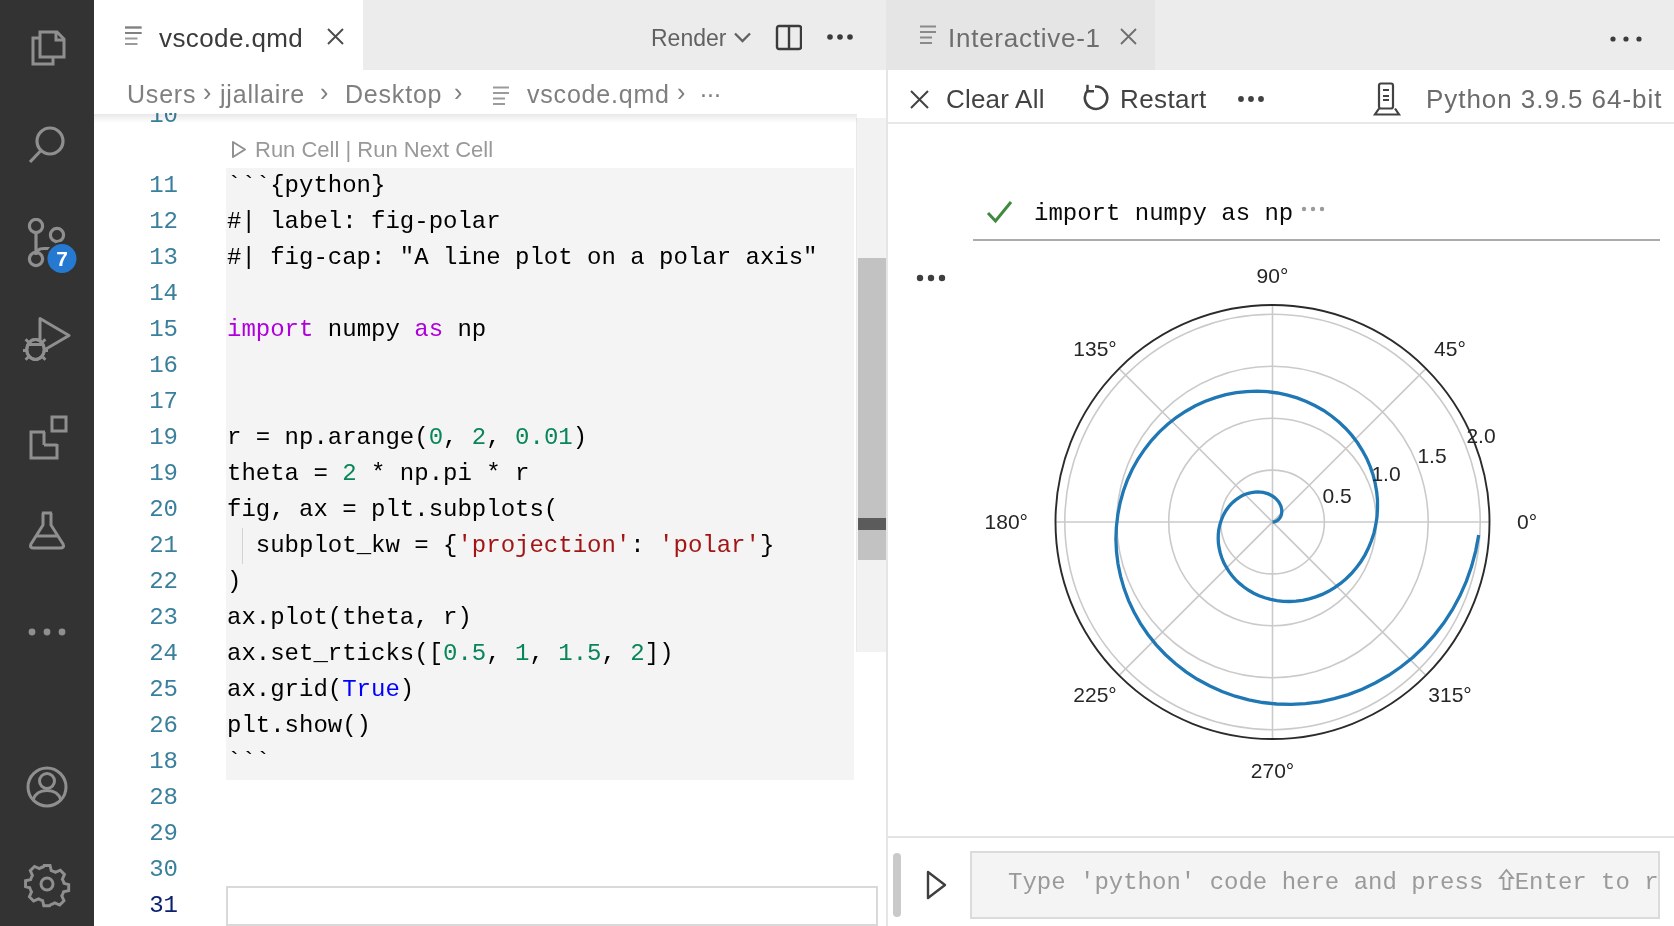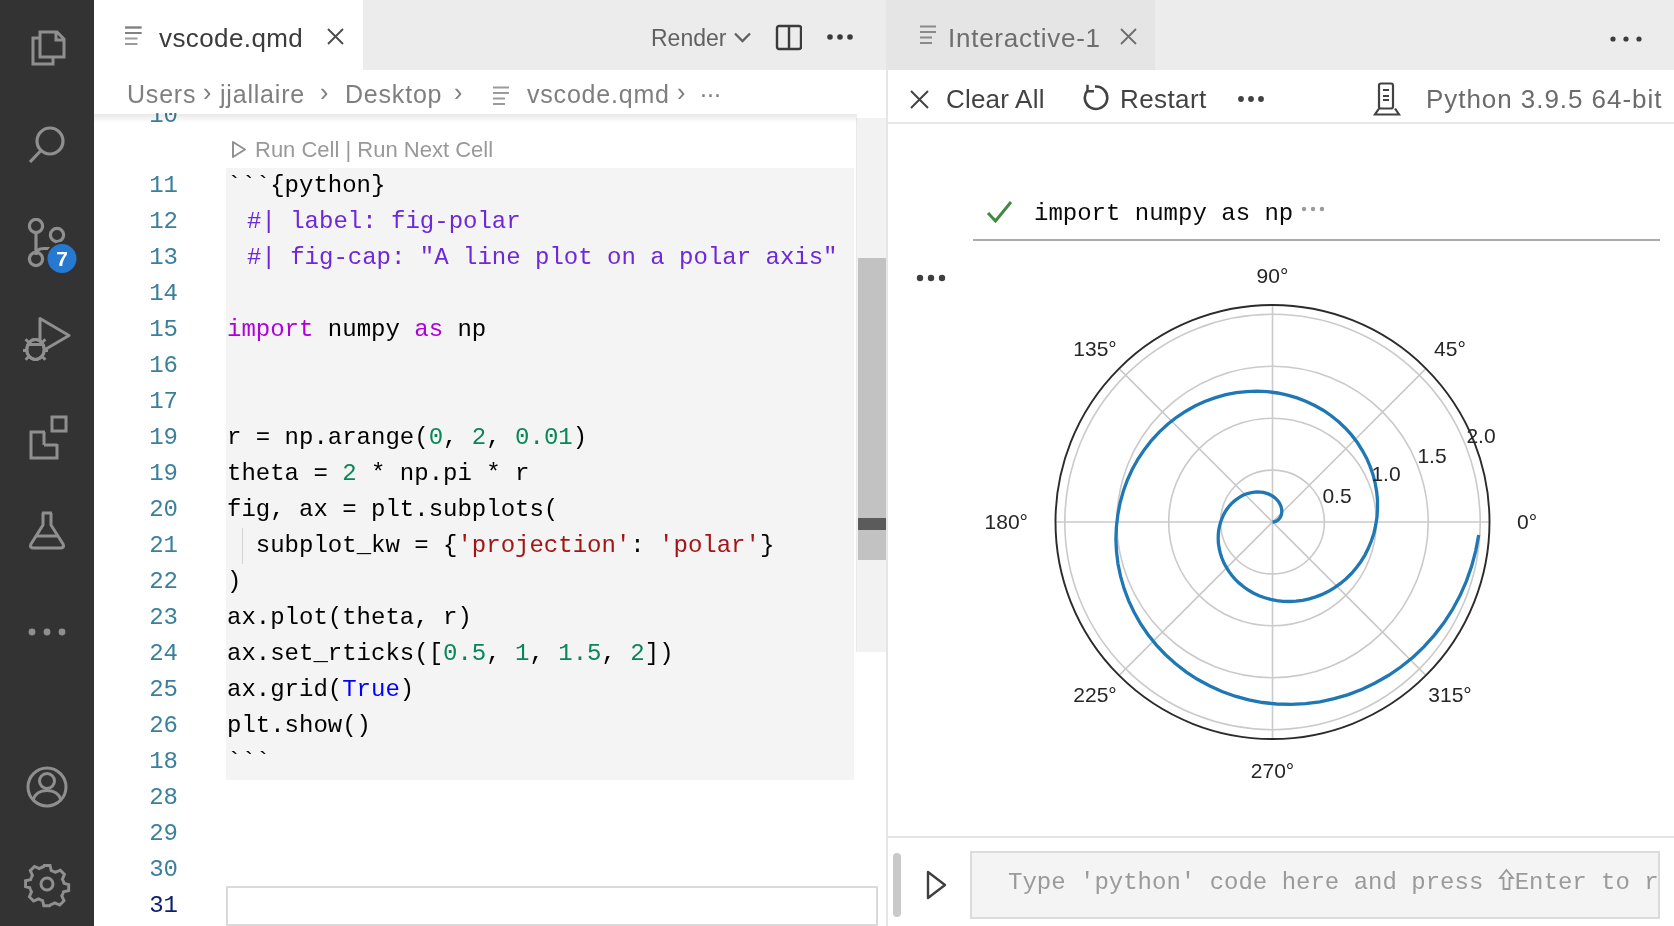--- a/index.html
+++ b/index.html
@@ -18,21 +18,21 @@
   .tablbl { position:absolute; font-size:26px; letter-spacing:0.4px; color:#3b3b3b; }
   #crumbs { position:absolute; left:0; top:70px; width:792px; height:36px; background:#fff;
     font-size:25px; letter-spacing:0.8px; color:#7f7f7f; }
   #shadow { position:absolute; left:0; top:114px; width:763px; height:9px;
     background:linear-gradient(to bottom, rgba(0,0,0,0.09), rgba(0,0,0,0)); }
   #code { position:absolute; left:0; top:113px; width:792px; height:813px; overflow:hidden; background:#fff; }
   .ln { position:absolute; width:84px; text-align:right; font-family:"Liberation Mono",monospace;
     font-size:24px; line-height:36px; color:#3a7f9c; }
   .cl { position:absolute; left:133px; font-family:"Liberation Mono",monospace;
     font-size:24px; line-height:36px; color:#000; white-space:pre; }
-  .grn { color:#6d28d9;margin-left:20px; } .num { color:#098658; } .kw { color:#af00db; }
+  .grn { color:#000000; } .num { color:#098658; } .kw { color:#af00db; }
   .str { color:#a31515; } .prm { color:#000000; } .bool { color:#0000ff; }
   
   #panel { left:888px; top:0; width:786px; height:926px; background:#fff; }
   #ptabbar { position:absolute; left:0; top:0; width:786px; height:70px; background:#ececec; }
   #ptab1 { position:absolute; left:0; top:0; width:267px; height:70px; background:#e5e5e5; }
   #ptoolbar { position:absolute; left:0; top:70px; width:786px; height:54px; background:#fff;
     border-bottom:2px solid #e8e8e8; }
   .tbtxt { position:absolute; font-size:26px; color:#424242; top:84px; }
 </style>
 </head>

